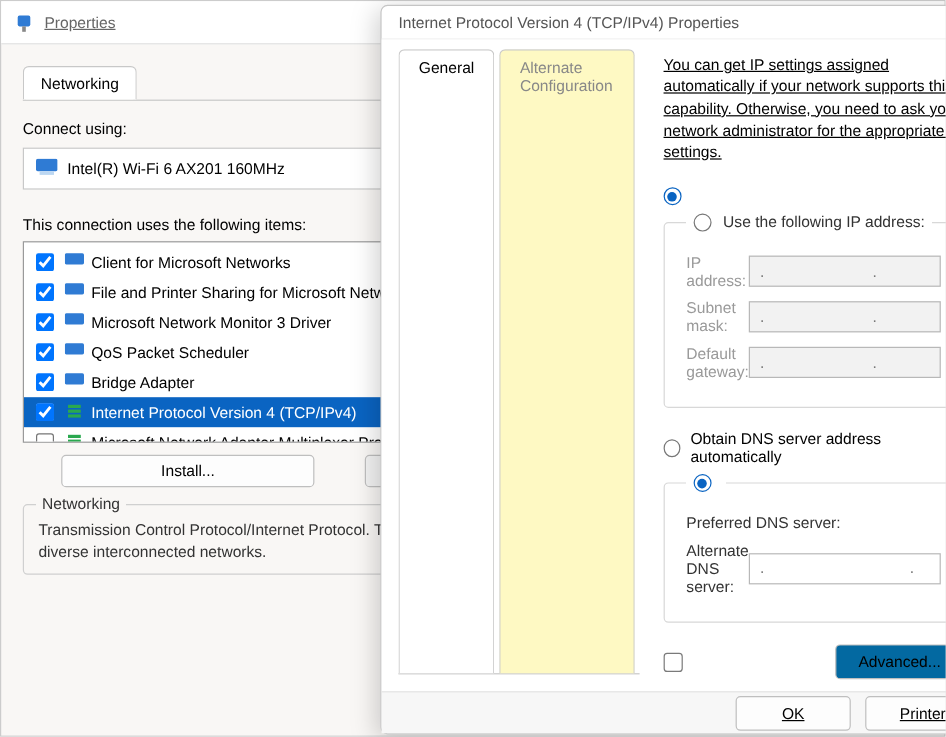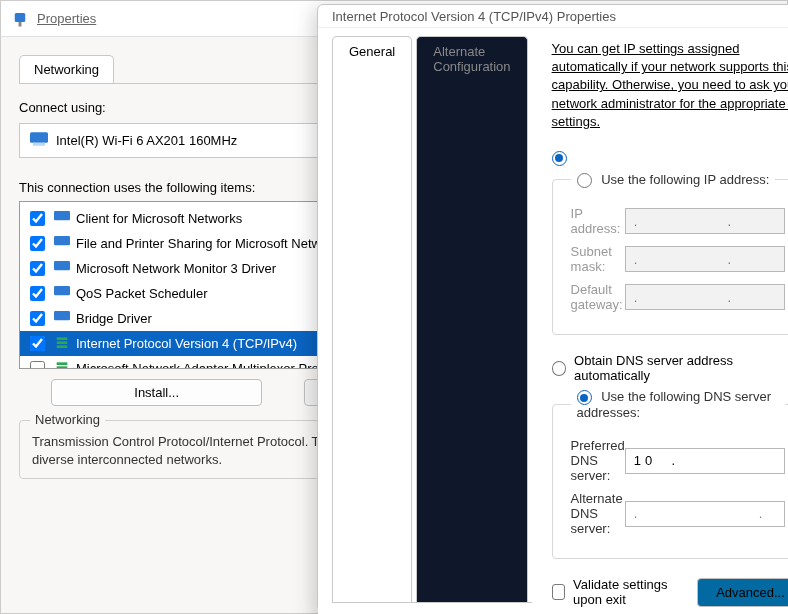--- a/index.html
+++ b/index.html
@@ -7,21 +7,21 @@
 
   
   .bgwin { position:absolute; left:0; top:0; width:788px; height:614px; background:#f9f7f5; border:1px solid #ccc; }
   .bgwin-titlebar { height:36px; display:flex; align-items:center; padding:0 10px; background:#fff; border-bottom:1px solid #e0e0e0;}
   .bgwin-titlebar .icon { width:18px; height:18px; margin-right:8px; }
   .bgwin-titlebar .title { color:#666;text-decoration:underline; }
   .bgwin-body { padding:18px 18px 12px 18px; }
 
   .tabstrip { display:flex; border-bottom:1px solid #c8c8c8; margin-bottom:16px; }
   .tab { padding:6px 14px; border:1px solid #c8c8c8; border-bottom:none; background:#fff; border-radius:5px 5px 0 0; margin-right:4px; cursor:default; }
-  .tab.inactive { color:#888; background:#0f172a; }
+  .tab.inactive { color:#888; background:#fef9c3; }
 
   .section-label { margin-bottom:8px; }
   .adapter-box { border:1px solid #c8c8c8; background:#fff; padding:8px 10px; display:flex; align-items:center; gap:8px; margin-bottom:22px; width:100%;}
   .nic-icon { width:18px; height:14px; }
 
   .items-label { margin:16px 0 6px; }
   .items-box { border:1px solid #9a9a9a; background:#fff; width:100%; height:168px; overflow-x:auto; overflow-y:hidden; padding-top:4px;}
   .item-row { display:flex; align-items:center; gap:6px; padding:2px 6px; white-space:nowrap; }
   .item-row.selected { background:#0a64c2; color:#fff; }
   .item-row input[type=checkbox]{ width:15px; height:15px; }
@@ -131,21 +131,21 @@
           <span><svg class="mini-icon" viewBox="0 0 24 18">
               <rect width="24" height="14" rx="2" class="svg-nic"></rect>
             </svg></span>
           <span>QoS Packet Scheduler</span>
         </div>
         <div class="item-row">
           <input type="checkbox" checked="" style="">
           <span><svg class="mini-icon" viewBox="0 0 24 18">
               <rect width="24" height="14" rx="2" class="svg-nic"></rect>
             </svg></span>
-          <span>Bridge Driver</span>
+          <span>Bridge Adapter</span>
         </div>
         <div class="item-row selected">
           <input type="checkbox" checked="" style="">
           <span><svg class="mini-icon" viewBox="0 0 24 18">
               <rect x="4" y="2" width="16" height="4" class="svg-stack"></rect>
               <rect x="4" y="8" width="16" height="4" class="svg-stack"></rect>
               <rect x="4" y="14" width="16" height="4" class="svg-stack"></rect>
             </svg></span>
           <span>Internet Protocol Version 4 (TCP/IPv4)</span>
         </div>
@@ -211,36 +211,33 @@
       </fieldset>
 
       <div class="radio-row">
         <span class="radio"></span>
         <span class="radio-label">Obtain DNS server address automatically</span>
       </div>
 
       <fieldset class="ipgroup">
         <legend>
           <span class="radio selected" style="vertical-align:middle;margin-right:6px;display:inline-flex"></span>
-          <span>Use the following DNS server addresses:</span>
         </legend>
         <div class="field-row">
           <span class="field-label">Preferred DNS server:</span>
-          <input class="ipinput" value="10  ." style="">
         </div>
         <div class="field-row">
           <span class="field-label">Alternate DNS server:</span>
           <input class="ipinput dots" value=".       .       ." style="">
         </div>
       </fieldset>
 
       <div class="exit-row">
         <div class="chk-row">
           <span class="chk"></span>
-          <span>Validate settings upon exit</span>
         </div>
         <div class="adv-btn">Advanced...</div>
       </div>
     </div>
   </div>
   <div class="fgwin-footer">
     <div class="btn">OK</div>
     <div class="btn">Printer</div>
   </div>
 </div>

